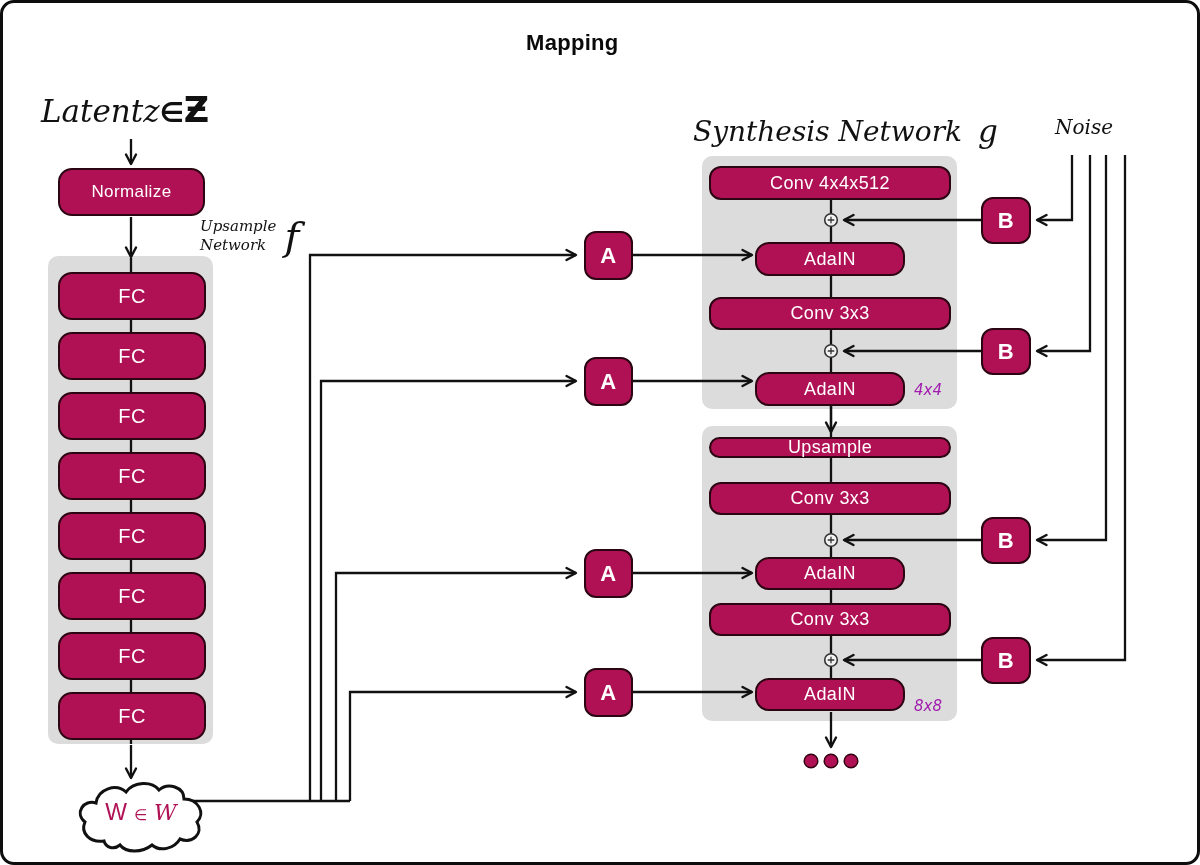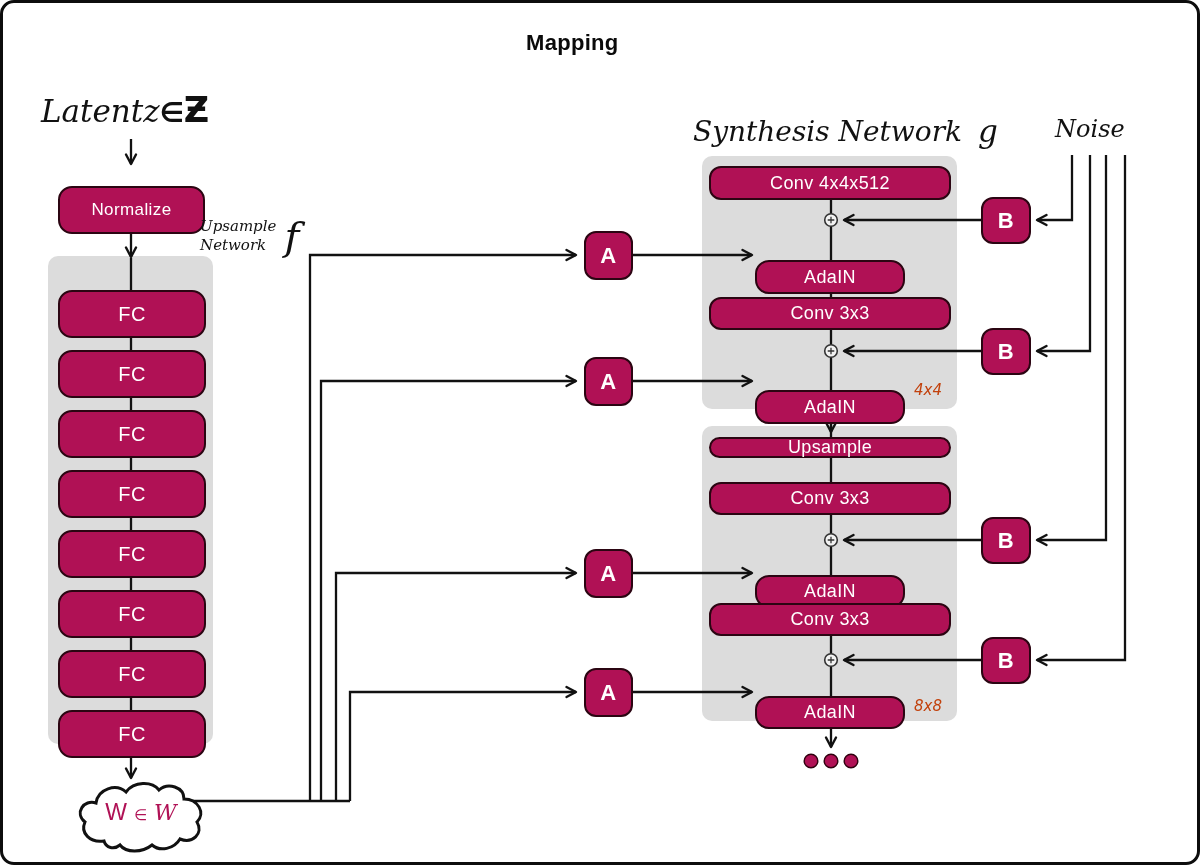--- a/index.html
+++ b/index.html
@@ -28,21 +28,21 @@
     background:#b01155;
     border:2px solid #2b0512;
     border-radius:12px;
     color:#fff;
     display:flex;align-items:center;justify-content:center;
     font-size:18px;
     letter-spacing:.4px;
     box-sizing:border-box;
     font-weight:500;
   }
-  .node.pill{border-radius:14px;margin-top:18px;}
+  .node.pill{border-radius:14px;}
   .node.sq{font-size:22px;font-weight:bold;border-radius:12px;}
   .fc{font-size:20px;}
   
   .title{
     position:absolute;z-index:3;
     font-size:22px;font-weight:bold;color:#0a0a0a;letter-spacing:.3px;
   }
   .serif-it{
     position:absolute;z-index:3;
     font-family:"DejaVu Serif", serif;
@@ -50,21 +50,21 @@
   }
   .mathsym{font-family:"DejaVu Serif", serif;font-style:italic;}
   .bold-sym{font-family:"DejaVu Sans", sans-serif;font-style:normal;font-weight:bold;}
   .latent-line{font-size:31px;display:flex;align-items:baseline;gap:0;}
   .latent-line .eps{font-size:27px;}
   .latent-line .zbar{font-size:35px;line-height:1;}
   .caption-small{font-size:15px;line-height:1.25;}
   .res-label{
     position:absolute;z-index:3;
     font-family:"DejaVu Sans", sans-serif;
-    font-style:italic;font-size:15px;color:#c2410c;
+    font-style:italic;font-size:15px;color:#a21caf;
   }
   .syn-caption{font-size:28px;display:flex;align-items:center;gap:16px;}
   .syn-caption .gsym{font-size:31px;}
   .map-caption{display:flex;align-items:center;gap:8px;}
   .map-caption .fsym{font-size:40px;font-weight:500;}
   
   #cloud{position:absolute;z-index:3;}
   #cloud .cloud-text{
     position:absolute;left:0;top:20px;width:100%;
     display:flex;align-items:baseline;justify-content:center;gap:7px;
@@ -187,21 +187,21 @@
       <span class="weps">∈</span>
       <span class="wspace">W</span>
     </div>
   </div>
 
   <div class="serif-it syn-caption" style="left:690px;top:110px;">
     <span>Synthesis Network</span>
     <span class="gsym">g</span>
   </div>
 
-  <div class="serif-it" style="left:1052px;top:112px;font-size:24px;">Noise</div>
+  <div class="serif-it" style="left:1052px;top:112px;font-size:20px;">Noise</div>
 
   <div class="node" style="left:706px;top:163px;width:242px;height:34px;">Conv 4x4x512</div>
   <div class="node pill" style="left:752px;top:239px;width:150px;height:34px;">AdaIN</div>
   <div class="node" style="left:706px;top:294px;width:242px;height:33px;">Conv 3x3</div>
   <div class="node pill" style="left:752px;top:369px;width:150px;height:34px;">AdaIN</div>
   <div class="res-label" style="left:911px;top:378px;">4x4</div>
 
   <div class="node" style="left:706px;top:434px;width:242px;height:21px;">Upsample</div>
   <div class="node" style="left:706px;top:479px;width:242px;height:33px;">Conv 3x3</div>
   <div class="node pill" style="left:752px;top:554px;width:150px;height:33px;">AdaIN</div>

